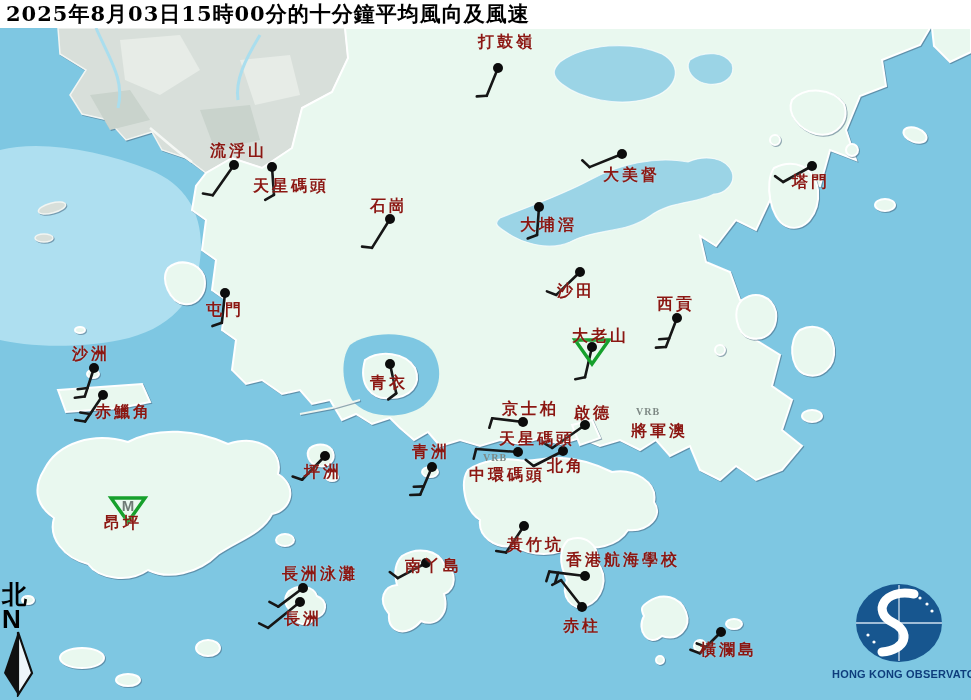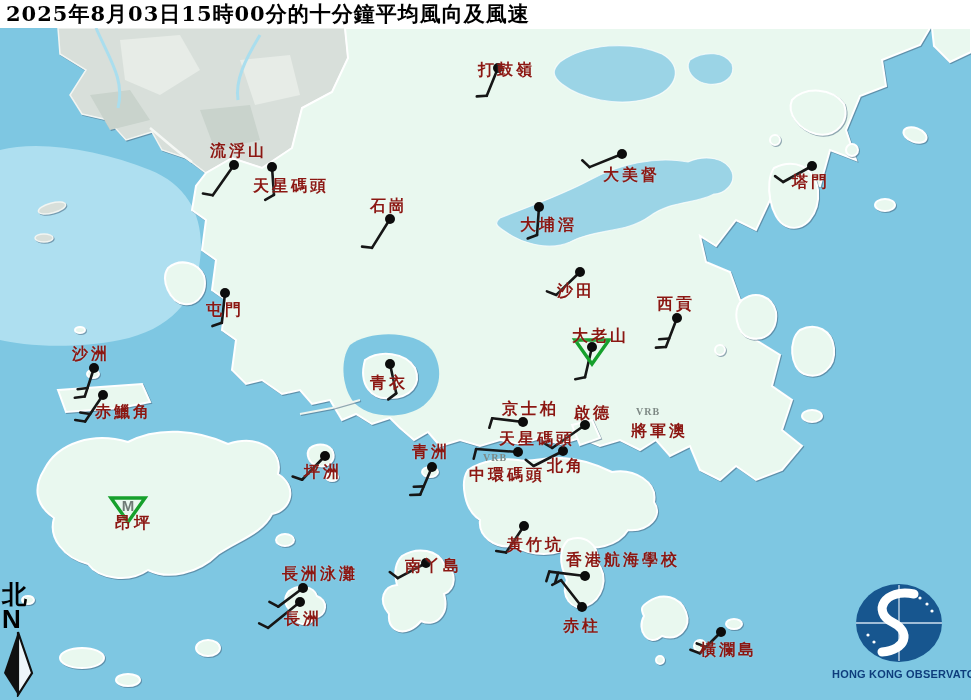--- a/index.html
+++ b/index.html
@@ -110,21 +110,21 @@
 
   <div class="titlebar">2025年8月03日15時00分的十分鐘平均風向及風速</div>
 
   <div id="stations">
       <div class="station">
         <svg width="140" height="140" class="barb" style="left: 428px; top: -2px;">
           <line x1="70" y1="70" x2="58.76180219752264" y2="97.81551563700361"></line>
           <line x1="58.76180219752264" y1="97.81551563700361" x2="48.77550684997691" y2="98.33887519943306"></line>
         </svg>
         <div class="dot" style="left: 498px; top: 68px;"></div>
-        <div class="slabel" style="left: 478px; top: 60px;">打鼓嶺</div>
+        <div class="slabel" style="left: 478px; top: 32px;">打鼓嶺</div>
       </div>
       <div class="station">
         <svg width="140" height="140" class="barb" style="left: 164px; top: 95px;">
           <line x1="70" y1="70" x2="48.77767185501129" y2="100.30862563869269"></line>
           <line x1="48.77767185501129" y1="100.30862563869269" x2="38.92959432488921" y2="98.5721438620234"></line>
         </svg>
         <div class="dot" style="left: 234px; top: 165px;"></div>
         <div class="slabel" style="left: 210px; top: 141px;">流浮山</div>
       </div>
       <div class="station">
@@ -284,21 +284,21 @@
           <line x1="47.076273774853085" y1="93.73821341117548" x2="37.621088018859915" y2="90.48253186660392"></line>
         </svg>
         <div class="dot" style="left: 325px; top: 456px;"></div>
         <div class="slabel" style="left: 304px; top: 462px;">坪洲</div>
       </div>
       <div class="station">
         <svg width="48" height="44" class="tri" style="left: 104px; top: 490px;">
           <polygon points="7,8 41,8 24,32"></polygon>
           <text x="24" y="21" text-anchor="middle">M</text>
         </svg>
-        <div class="slabel" style="left: 115px; top: 513px;">昂坪</div>
+        <div class="slabel" style="left: 104px; top: 513px;">昂坪</div>
       </div>
       <div class="station">
         <svg width="140" height="140" class="barb" style="left: 356px; top: 493px;">
           <line x1="70" y1="70" x2="41.745677028514336" y2="85.0230900091485"></line>
           <line x1="41.745677028514336" y1="85.0230900091485" x2="33.7593219280414" y2="79.00493977762802"></line>
         </svg>
         <div class="dot" style="left: 426px; top: 563px;"></div>
         <div class="slabel" style="left: 405px; top: 556px; text-align: right;">南丫島</div>
       </div>
       <div class="station">

